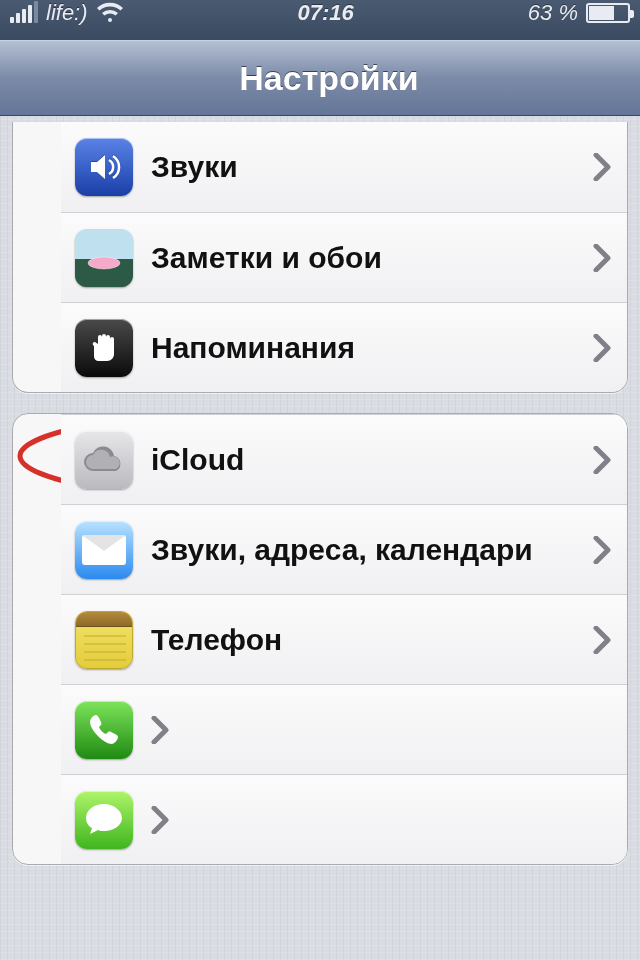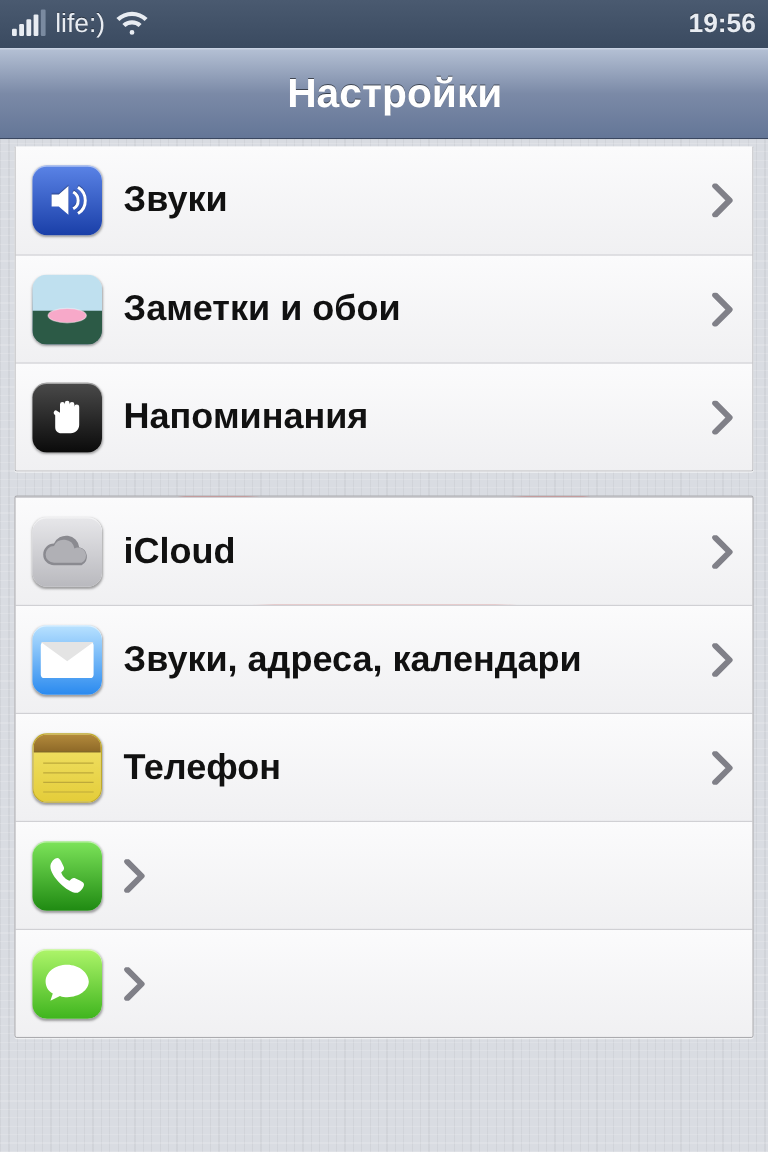--- a/index.html
+++ b/index.html
@@ -5,26 +5,27 @@
   * { box-sizing: border-box; margin: 0; padding: 0; }
   html, body { width: 640px; height: 960px; overflow: hidden; font-family: "Helvetica Neue", Helvetica, Arial, sans-serif; }
   body { background: #d9dce2; }
 
   
   .status-bar {
     height: 40px;
     background: linear-gradient(#4a5a70, #3a4a60);
     color: #e8ecf2;
     display: flex;
-    align-items: center;
+    align-items: flex-start;
     justify-content: space-between;
     padding: 0 10px;
     font-size: 22px;
     font-weight: 500;
     text-shadow: 0 -1px 0 rgba(0,0,0,.4);
+    font-style: italic;
   }
   .status-left, .status-right { display: flex; align-items: center; gap: 8px; }
   .signal-bars { display: flex; align-items: flex-end; gap: 2px; height: 20px; }
   .signal-bars span { width: 4px; background: #e8ecf2; border-radius: 1px; }
   .signal-bars span:nth-child(1){height:6px;}
   .signal-bars span:nth-child(2){height:10px;}
   .signal-bars span:nth-child(3){height:14px;}
   .signal-bars span:nth-child(4){height:18px;}
   .signal-bars span:nth-child(5){height:22px; background:#7a8aa0;}
   .wifi { position: relative; width: 28px; height: 22px; }
@@ -58,34 +59,35 @@
     background-color:#d9dce2;
     background-image:
       repeating-linear-gradient(0deg, rgba(255,255,255,.15) 0 1px, transparent 1px 7px),
       repeating-linear-gradient(90deg, rgba(0,0,0,.04) 0 1px, transparent 1px 7px);
     padding: 0 12px 12px 12px;
   }
 
   .group {
     background: #f7f7f8;
     border: 1px solid #ababaf;
-    border-radius: 2px;
+    border-radius: 16px;
     margin-top: 20px;
     overflow: hidden;
     box-shadow: 0 1px 0 rgba(255,255,255,.6);
     position: relative;
   }
   .group.first { margin-top: 6px; border-top-left-radius: 0; border-top-right-radius: 0; border-top: none;}
   .row {
     display:flex; align-items:center;
     height: 90px;
     padding: 0 16px 0 14px;
     border-top: 1px solid #d0d0d4;
     position: relative;
     background: linear-gradient(#fbfbfc, #f0f0f2);
+    margin-left: 48px;
   }
   .row:first-child { border-top: none; }
   .app-icon {
     width: 58px; height: 58px; border-radius: 12px;
     margin-right: 18px;
     box-shadow: 0 1px 2px rgba(0,0,0,.35), inset 0 1px 0 rgba(255,255,255,.5);
     flex-shrink: 0;
     display:flex; align-items:center; justify-content:center;
     position: relative;
     overflow: hidden;
@@ -122,21 +124,27 @@
         <span></span>
         <span></span>
     </span>
     <span>life:)</span>
     <span class="wifi">
       <svg viewBox="0 0 28 22" width="28" height="22">
         <path d="M14 20a2 2 0 100-4 2 2 0 000 4zM6 11a12 12 0 0116 0l-2.5 2.5a8.5 8.5 0 00-11 0L6 11zM1 6a19 19 0 0126 0l-2.5 2.5a15.5 15.5 0 00-21 0L1 6z" fill="#e8ecf2"></path>
       </svg>
     </span>
   </div>
-  <div style="font-weight:700">19:56</div>
+  <div style="font-weight:700">07:16</div>
+  <div class="status-right">
+    <span>63 %</span>
+    <span class="battery">
+        <span class="fill"></span>
+      </span>
+  </div>
 </div>
 
 <div class="nav-bar">
   <span>Настройки</span>
 </div>
 
 <div class="content">
 
   <div class="group first">
     <div class="row">

